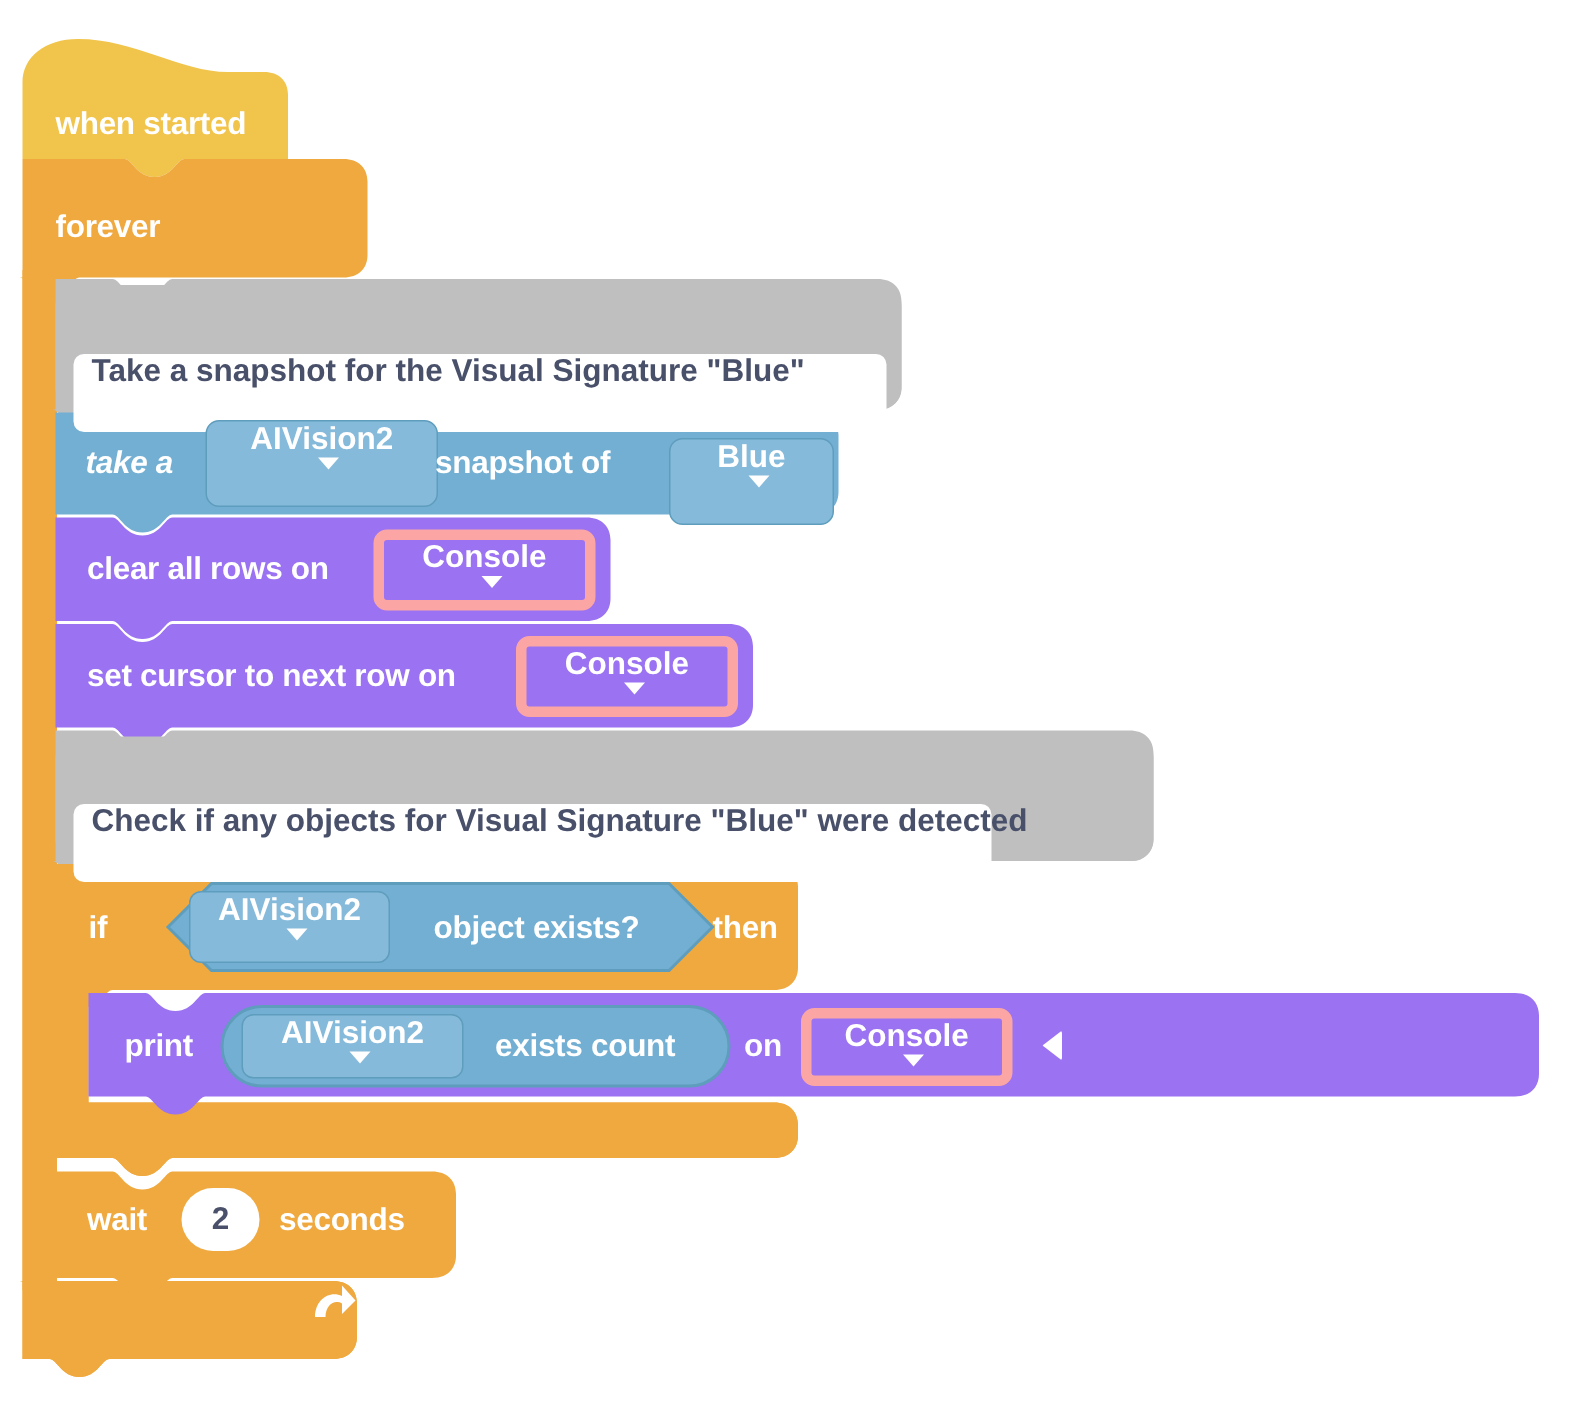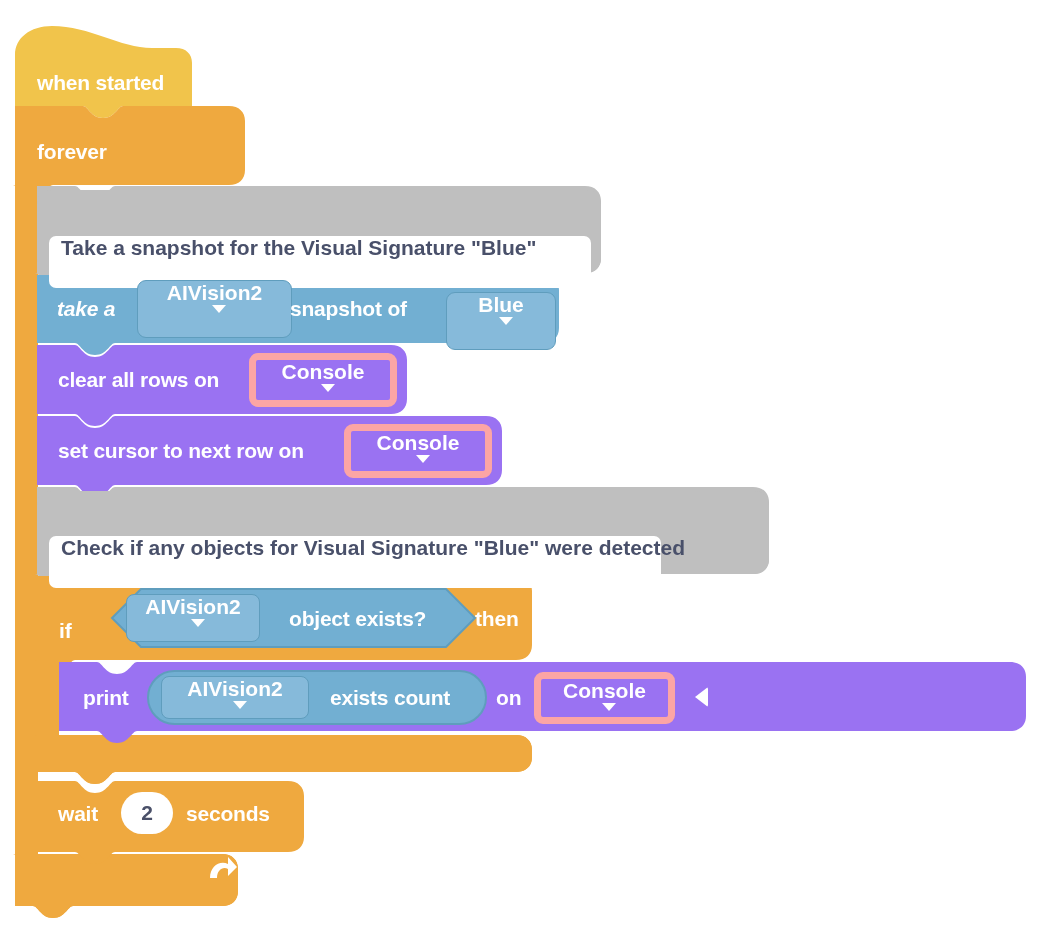--- a/index.html
+++ b/index.html
@@ -254,21 +254,21 @@
   <div class="ovl lbl" style="left:58px; top:439px;">set cursor to next row on</div>
   <div class="field purple" style="left:344px; top:424px; width:148px; height:54px;">
     <span class="fl">Console</span>
     <span class="caret"></span>
   </div>
 
   <div class="cbox" style="left:49px; top:505px; width:612px; height:52px;">
     <span>Check if any objects for Visual Signature "Blue" were detected</span>
   </div>
 
-  <div class="ovl lbl" style="left:59px; top:607px;margin-top:12px;">if</div>
+  <div class="ovl lbl" style="left:59px; top:607px;">if</div>
   <div class="field blue" style="left:126px; top:594px; width:134px; height:48px; border-radius:8px;">
     <span class="fl">AIVision2</span>
     <span class="caret"></span>
   </div>
   <div class="ovl lbl" style="left:289px; top:607px;">object exists?</div>
   <div class="ovl lbl" style="left:475px; top:607px;">then</div>
 
   <div class="ovl lbl" style="left:83px; top:686px;">print</div>
   <div class="field blue" style="left:161px; top:676px; width:148px; height:43px; border-radius:8px;">
     <span class="fl">AIVision2</span>

